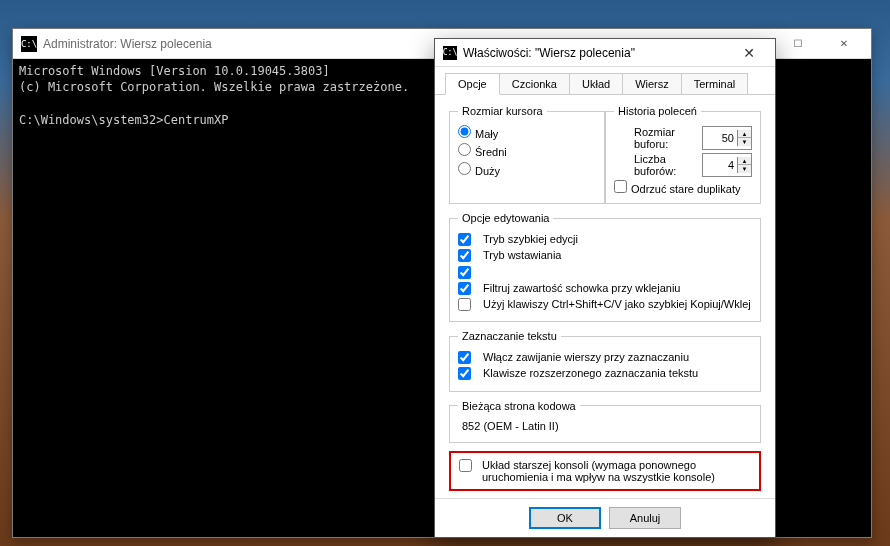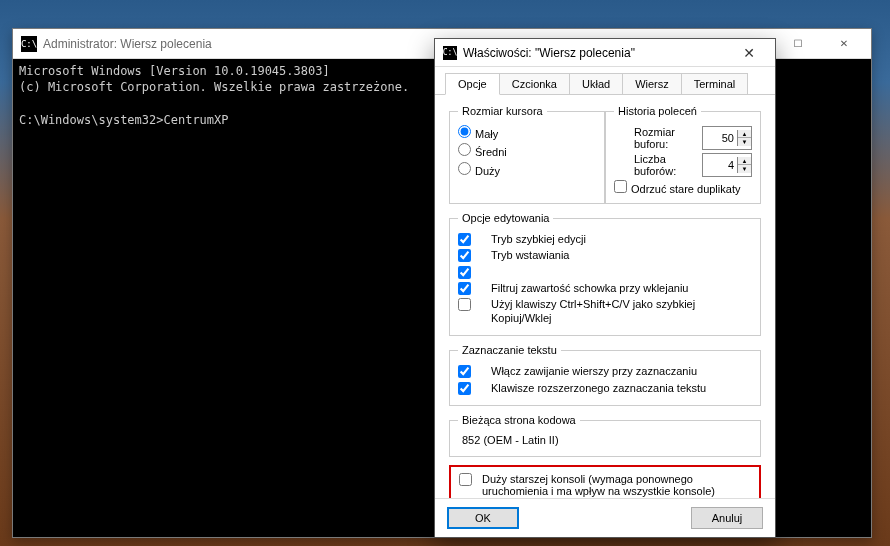--- a/index.html
+++ b/index.html
@@ -131,33 +131,33 @@
   display: flex; flex-direction: column;
   border-left: 1px solid #888;
   width: 14px;
 }
 .spinner .spins span {
   height: 8px; font-size: 6px; line-height: 8px;
   text-align: center; background: #eee;
   border-bottom: 1px solid #aaa;
 }
 .spinner .spins span:last-child { border-bottom: none; }
-.chk-col label { display: flex; align-items: flex-start; gap: 16px; }
+.chk-col label { display: flex; align-items: flex-start; gap: 8px; }
 .chk-col input[type=checkbox] { margin-top: 1px; }
 .code-row { padding: 2px 4px; }
 .legacy-box {
   border: 2px solid #d40000;
   padding: 6px 8px;
   margin: 4px 0 8px 0;
 }
 .legacy-box label { display: flex; gap: 6px; align-items: flex-start; }
 .dlg-buttons {
   border-top: 1px solid #ddd;
   padding: 8px 12px;
-  display: flex; justify-content: space-between; gap: 8px;
+  display: flex; justify-content: center; gap: 8px;
 }
 .dlg-buttons button {
   min-width: 72px; height: 22px;
   font-size: 11px;
   background: #e1e1e1;
   border: 1px solid #adadad;
 }
 .dlg-buttons button.primary {
   border: 1px solid #0078d7;
   box-shadow: 0 0 0 1px #0078d7 inset;
@@ -272,21 +272,21 @@
     </fieldset>
 
     <fieldset>
       <legend>Bieżąca strona kodowa</legend>
       <div class="code-row">852  (OEM - Latin II)</div>
     </fieldset>
 
     <div class="legacy-box">
       <label>
         <input type="checkbox" style="">
-        <span>Duży starszej konsoli (wymaga ponownego uruchomienia i ma wpływ na wszystkie konsole)</span>
+        <span>Układ starszej konsoli (wymaga ponownego uruchomienia i ma wpływ na wszystkie konsole)</span>
       </label>
     </div>
 
   </div>
 
   <div class="dlg-buttons">
     <button class="primary">OK</button>
     <button>Anuluj</button>
   </div>
 </div>

